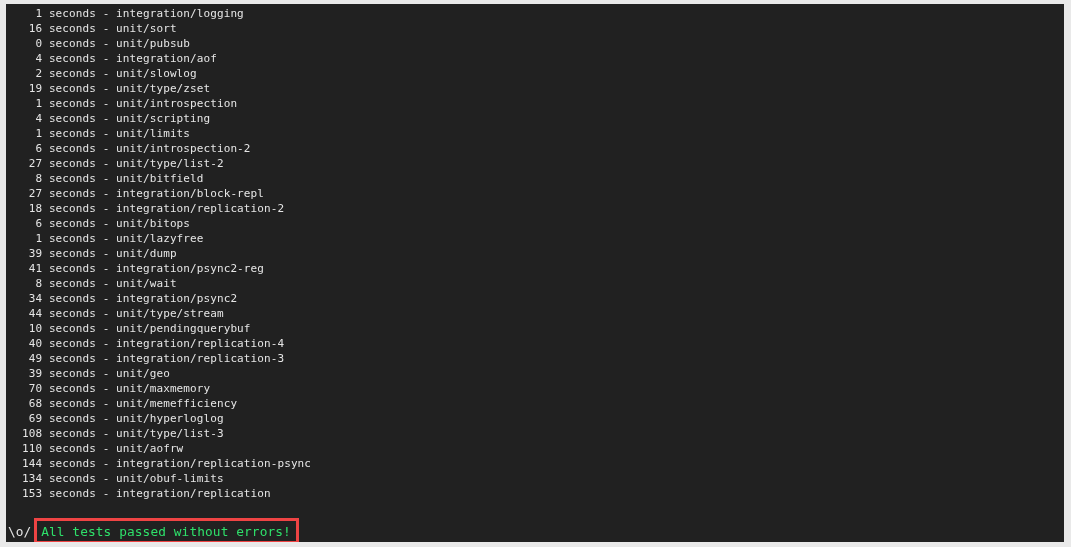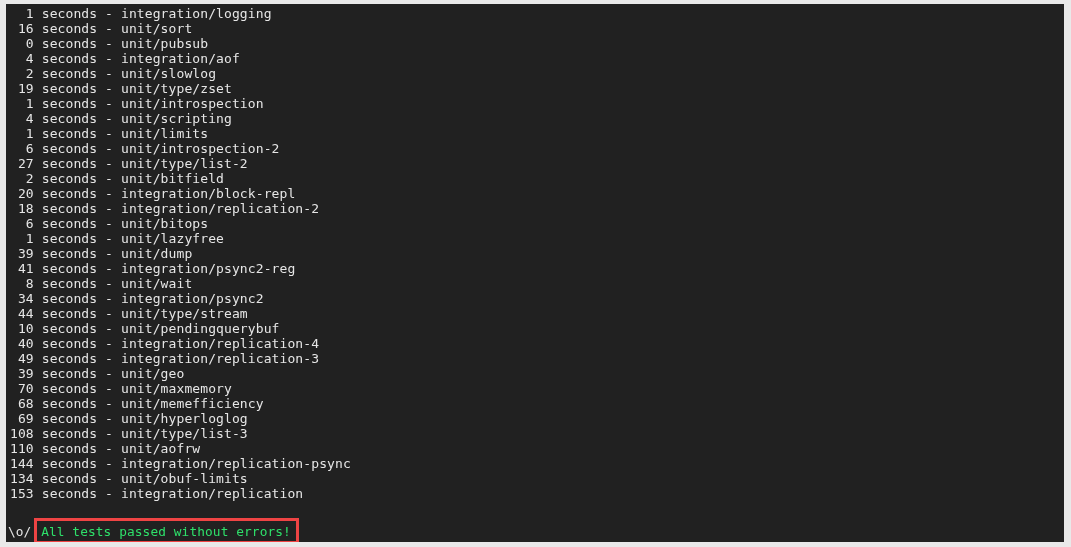--- a/index.html
+++ b/index.html
@@ -45,23 +45,23 @@
   }
 
   .log-lines {
     display: block;
   }
 
   .log-line {
     display: block;
     height: 15px;
     line-height: 15px;
-    padding-left: 4px;
+    padding-left: 16px;
     font-family: "DejaVu Sans Mono", monospace;
-    font-size: 13px;
+    font-size: 11px;
     color: #e6e6e6;
     white-space: pre;
     letter-spacing: 0.1px;
   }
 
   .blank-line {
     display: block;
     height: 15px;
   }
 
@@ -115,22 +115,22 @@
         <span class="log-line"> 16 seconds - unit/sort</span>
         <span class="log-line">  0 seconds - unit/pubsub</span>
         <span class="log-line">  4 seconds - integration/aof</span>
         <span class="log-line">  2 seconds - unit/slowlog</span>
         <span class="log-line"> 19 seconds - unit/type/zset</span>
         <span class="log-line">  1 seconds - unit/introspection</span>
         <span class="log-line">  4 seconds - unit/scripting</span>
         <span class="log-line">  1 seconds - unit/limits</span>
         <span class="log-line">  6 seconds - unit/introspection-2</span>
         <span class="log-line"> 27 seconds - unit/type/list-2</span>
-        <span class="log-line">  2 seconds - unit/bitfield</span>
-        <span class="log-line"> 20 seconds - integration/block-repl</span>
+        <span class="log-line">  8 seconds - unit/bitfield</span>
+        <span class="log-line"> 27 seconds - integration/block-repl</span>
         <span class="log-line"> 18 seconds - integration/replication-2</span>
         <span class="log-line">  6 seconds - unit/bitops</span>
         <span class="log-line">  1 seconds - unit/lazyfree</span>
         <span class="log-line"> 39 seconds - unit/dump</span>
         <span class="log-line"> 41 seconds - integration/psync2-reg</span>
         <span class="log-line">  8 seconds - unit/wait</span>
         <span class="log-line"> 34 seconds - integration/psync2</span>
         <span class="log-line"> 44 seconds - unit/type/stream</span>
         <span class="log-line"> 10 seconds - unit/pendingquerybuf</span>
         <span class="log-line"> 40 seconds - integration/replication-4</span>

